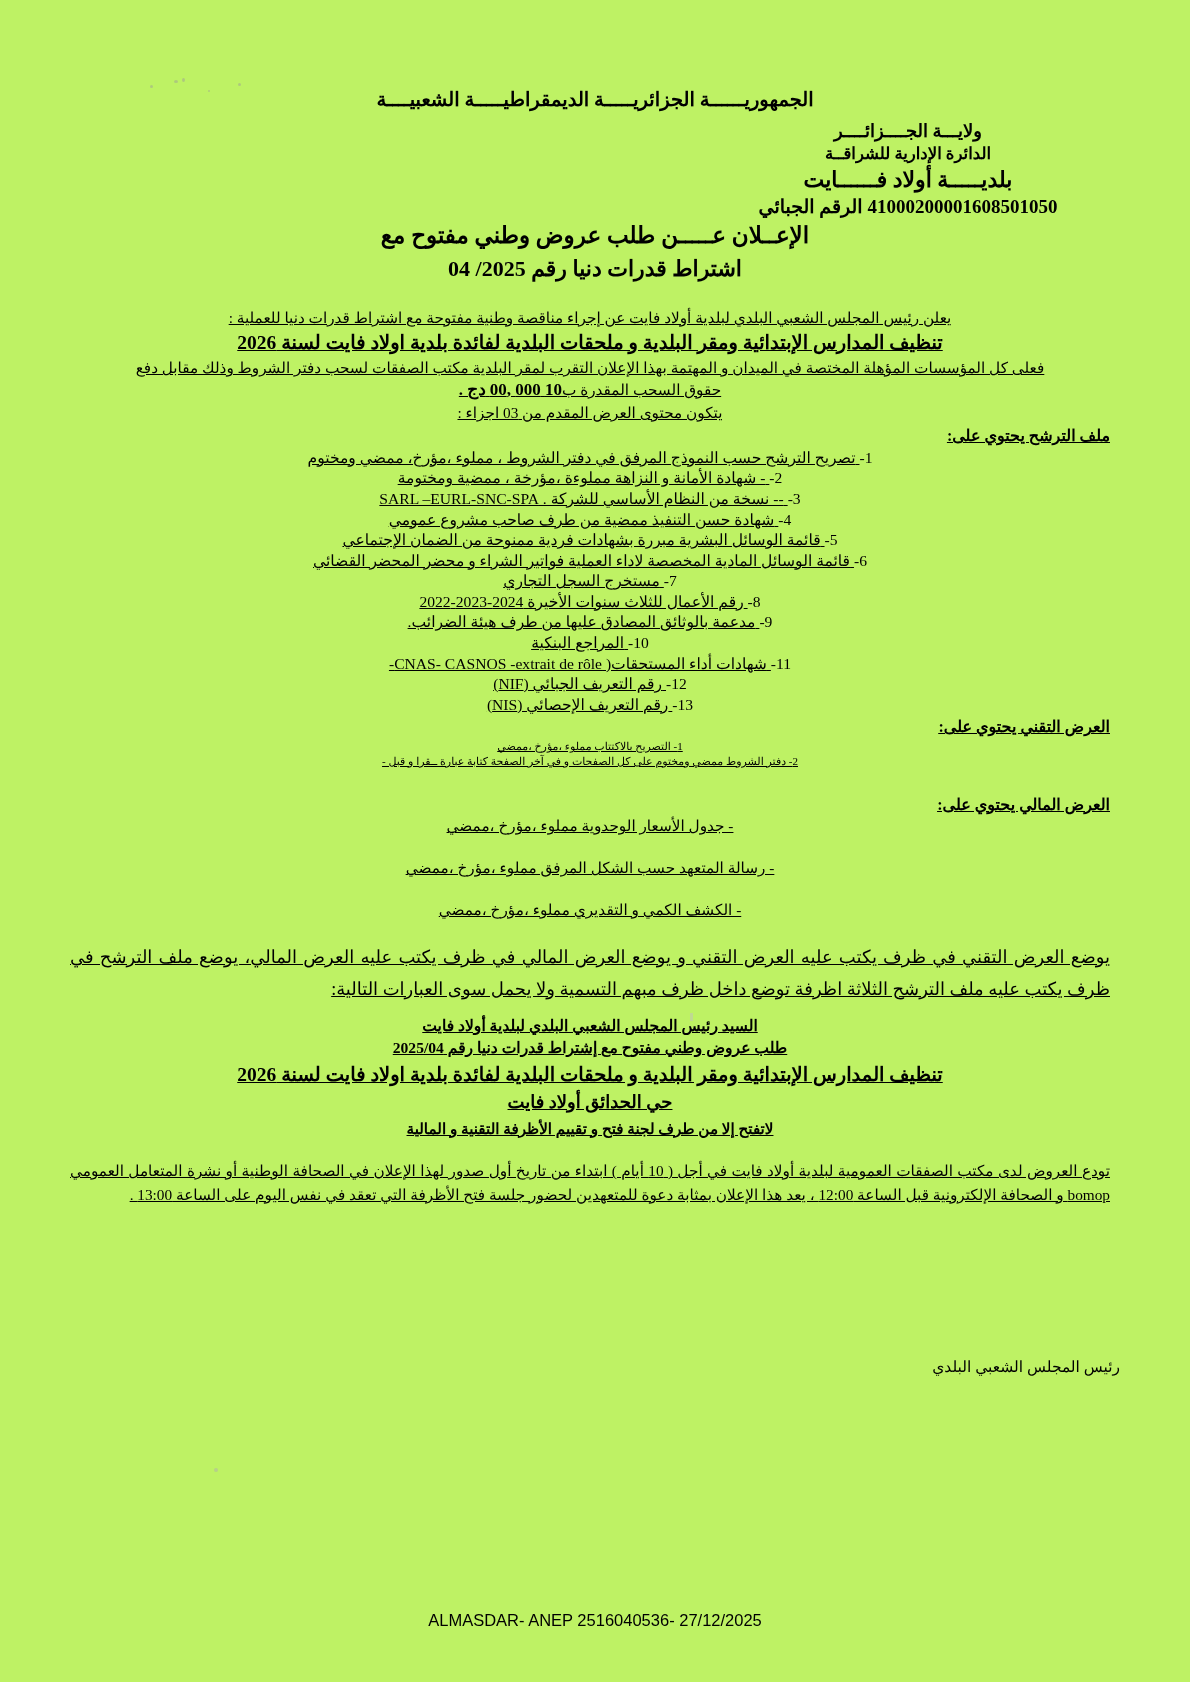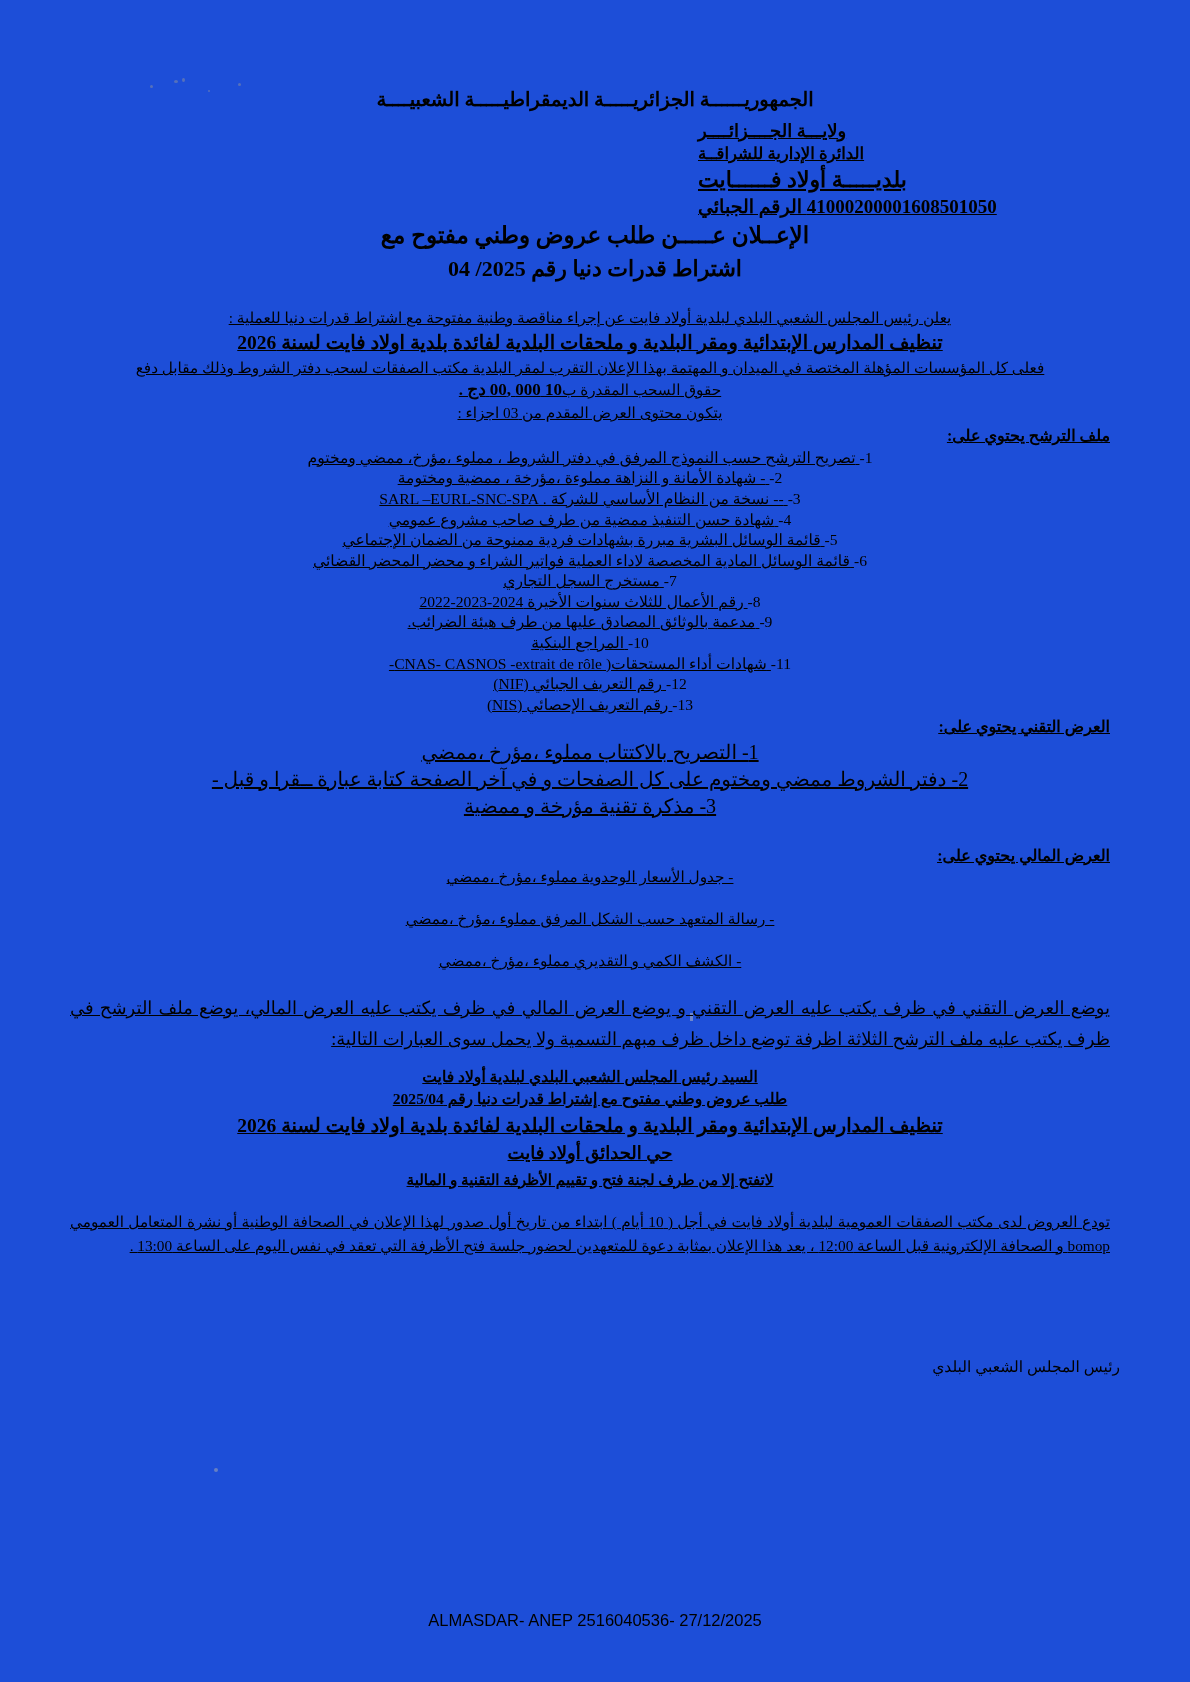--- a/index.html
+++ b/index.html
@@ -10,21 +10,21 @@
   }
   body {
     font-family: "Liberation Serif", "DejaVu Serif", serif;
     color: #000000;
   }
   .page {
     position: relative;
     width: 1190px;
     height: 1682px;
     margin: 0 auto;
-    background: #1d4ed8;
+    background: #bef264;
     overflow: hidden;
     box-sizing: border-box;
   }
   .sheet {
     position: absolute;
     left: 0; top: 0;
     width: 1190px;
     height: 1682px;
   }
 
@@ -43,23 +43,22 @@
     text-align: center;
     font-size: 19.5px;
     font-weight: bold;
     letter-spacing: 0.2px;
   }
   .wilaya-block {
     position: absolute;
     top: 120px;
     right: 72px;
     width: 420px;
-    text-align: left;
+    text-align: center;
     line-height: 1.28;
-    text-decoration: underline;
   }
   .wilaya-block .l1 { font-size: 18px; font-weight: bold; }
   .wilaya-block .l2 { font-size: 16.5px; font-weight: bold; }
   .wilaya-block .l3 { font-size: 22px; font-weight: bold; margin-top: 2px; }
   .wilaya-block .l4 { font-size: 19px; font-weight: bold; margin-top: 1px; }
 
   
   .main-title {
     position: absolute;
     top: 220px;
@@ -128,21 +127,21 @@
     white-space: nowrap;
   }
   .num { display: inline-block; }
 
   ul.simple {
     list-style: none;
     margin: 0;
     padding: 0;
   }
   ul.simple li {
-    font-size: 20px;
+    font-size: 11px;
     text-align: center;
     line-height: 1.34;
   }
 
   ul.spaced { list-style: none; margin: 0; padding: 0; }
   ul.spaced li {
     font-size: 15.3px;
     text-align: center;
     margin-bottom: 22px;
     line-height: 1.3;
@@ -327,21 +326,20 @@
         <li>
           <span class="num">13-</span>
           <span>رقم التعريف الإحصائي   (NIS)</span>
         </li>
       </ol>
 
       <div class="sec-head">العرض التقني يحتوي على:</div>
       <ul class="simple">
         <li>1- التصريح بالاكتتاب  مملوء ،مؤرخ ،ممضي</li>
         <li>2- دفتر الشروط ممضي ومختوم على كل الصفحات و في آخر الصفحة كتابة عبارة ــقرا و قبل -</li>
-        <li>3- مذكرة تقنية مؤرخة و ممضية</li>
       </ul>
 
       <div class="sec-head" style="margin-top:26px;">العرض المالي يحتوي على:</div>
       <ul class="spaced">
         <li>- جدول الأسعار الوحدوية مملوء ،مؤرخ ،ممضي</li>
         <li>- رسالة المتعهد حسب الشكل المرفق مملوء ،مؤرخ ،ممضي</li>
         <li>- الكشف الكمي و التقديري مملوء ،مؤرخ ،ممضي</li>
       </ul>
 
       <div class="p-env">يوضع العرض التقني في ظرف يكتب عليه العرض التقني و يوضع العرض المالي في ظرف يكتب عليه العرض المالي، يوضع ملف الترشح  في ظرف يكتب عليه ملف الترشح  الثلاثة اظرفة  توضع داخل ظرف مبهم التسمية ولا يحمل سوى العبارات التالية:</div>

